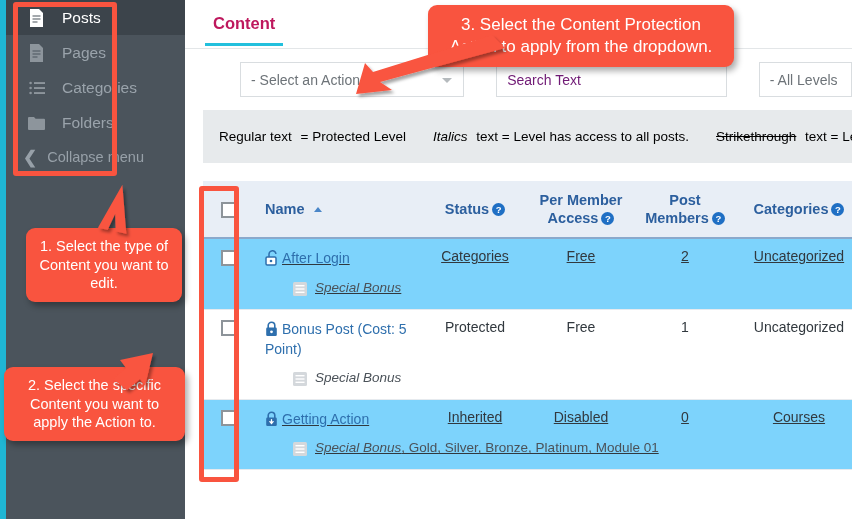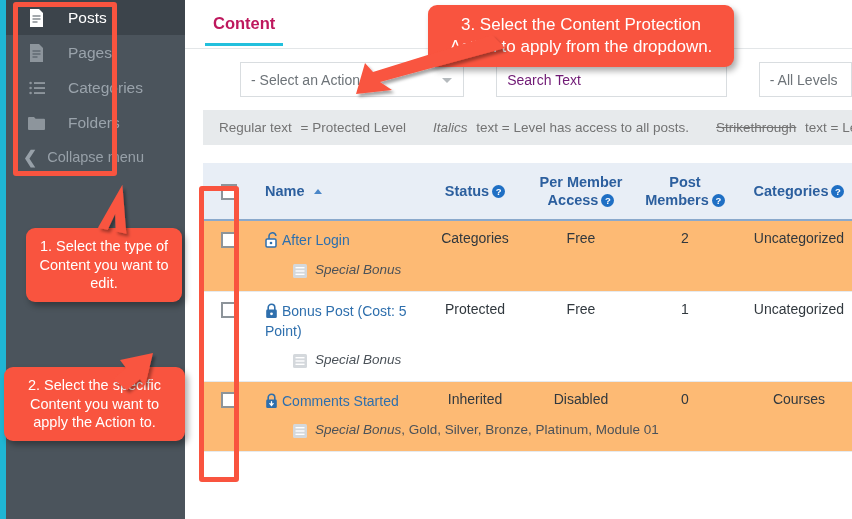--- a/index.html
+++ b/index.html
@@ -25,21 +25,21 @@
   
   .sidebar {
     position: absolute; left: 6px; top: 0;
     width: 179px; height: 519px;
     background: #4b545c;
   }
   .nav-item {
     display: flex; align-items: center;
     height: 35px;
     padding-left: 22px;
-    gap: 23px;
+    gap: 17px;
     color: #9aa3ab;
     font-size: 15.5px;
   }
   .nav-item.active { color: #ffffff; background: #3c444b; }
   .nav-icon {
     width: 17px; height: 19px;
     display: inline-flex; align-items: center; justify-content: center;
     flex: 0 0 17px;
   }
   .nav-icon svg { display: block; }
@@ -112,25 +112,25 @@
     margin-top: -2px;
     border-left: 5px solid transparent;
     border-right: 5px solid transparent;
     border-top: 5px solid #b5babd;
   }
 
   
   .legend {
     margin: 0 0 0 18px;
     background: #e7eaec;
-    height: 35px;
+    height: 53px;
     display: flex; align-items: center;
     padding-left: 16px;
     font-size: 13.5px;
-    color: #737373;
+    color: #000000;
     white-space: nowrap;
     overflow: hidden;
   }
   .legend .it { font-style: italic; }
   .legend .st { text-decoration: line-through; }
   .legend span { margin-right: 5px; }
   .legend .grp { margin-right: 22px; }
 
   
   .table-wrap {
@@ -179,21 +179,21 @@
     vertical-align: 2px;
   }
 
   tbody td {
     font-size: 14px;
     color: #31383e;
     padding: 9px 4px;
     vertical-align: top;
     text-align: center;
   }
-  tbody tr.alt td { background: #fdba74; }
+  tbody tr.alt td { background: #7dd3fc; text-decoration: underline; }
   tbody tr.rowsep td { border-bottom: 1px solid #e6eaee; }
   td.cb { text-align: center; }
   td.namecell { text-align: left; padding-left: 10px; }
 
   .chk {
     width: 16px; height: 16px;
     border: 2px solid #8d949a;
     background: #fff;
     display: inline-block;
     vertical-align: middle;
@@ -462,21 +462,21 @@
             <td class="cb">
               <span class="chk"></span>
             </td>
             <td class="namecell">
               <span class="lockicon">
                 <svg width="15" height="16" viewBox="0 0 15 16">
                     <path d="M3.2 7V4.6a3.3 3.3 0 016.6 0V7" fill="none" stroke="#2e6fad" stroke-width="1.6"></path>
                     <rect x="1.2" y="6.6" width="10.6" height="8.4" rx="1.3" fill="#2e6fad"></rect>
                     <path d="M6.5 8.6v3.2M4.9 10.6l1.6 1.8 1.6-1.8" fill="none" stroke="#ffffff" stroke-width="1.3" stroke-linecap="round"></path>
                   </svg>
-              </span><a class="name-link">Comments Started</a>
+              </span><a class="name-link">Getting Action</a>
             </td>
             <td>Inherited</td>
             <td>Disabled</td>
             <td>0</td>
             <td>Courses</td>
           </tr>
           <tr class="alt rowsep sub-row">
             <td></td>
             <td colspan="5">
               <div class="sub-line">

